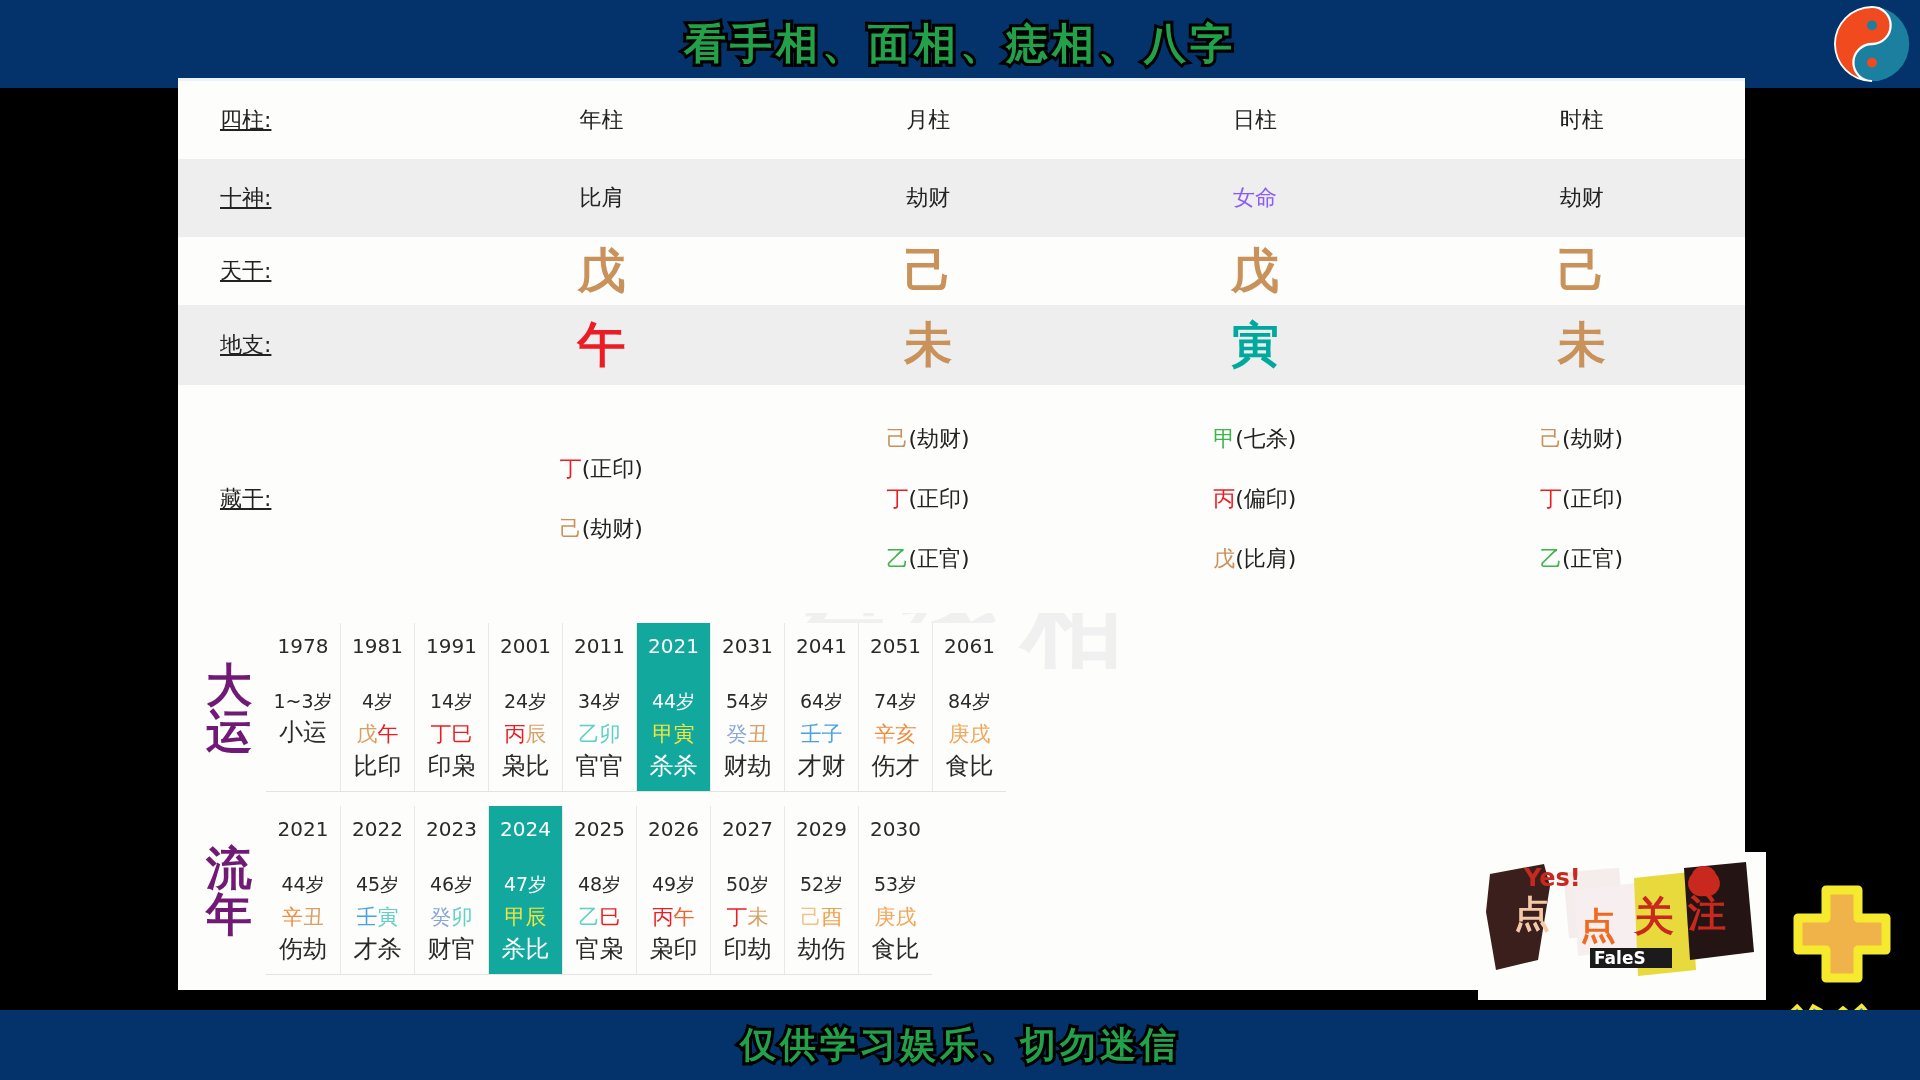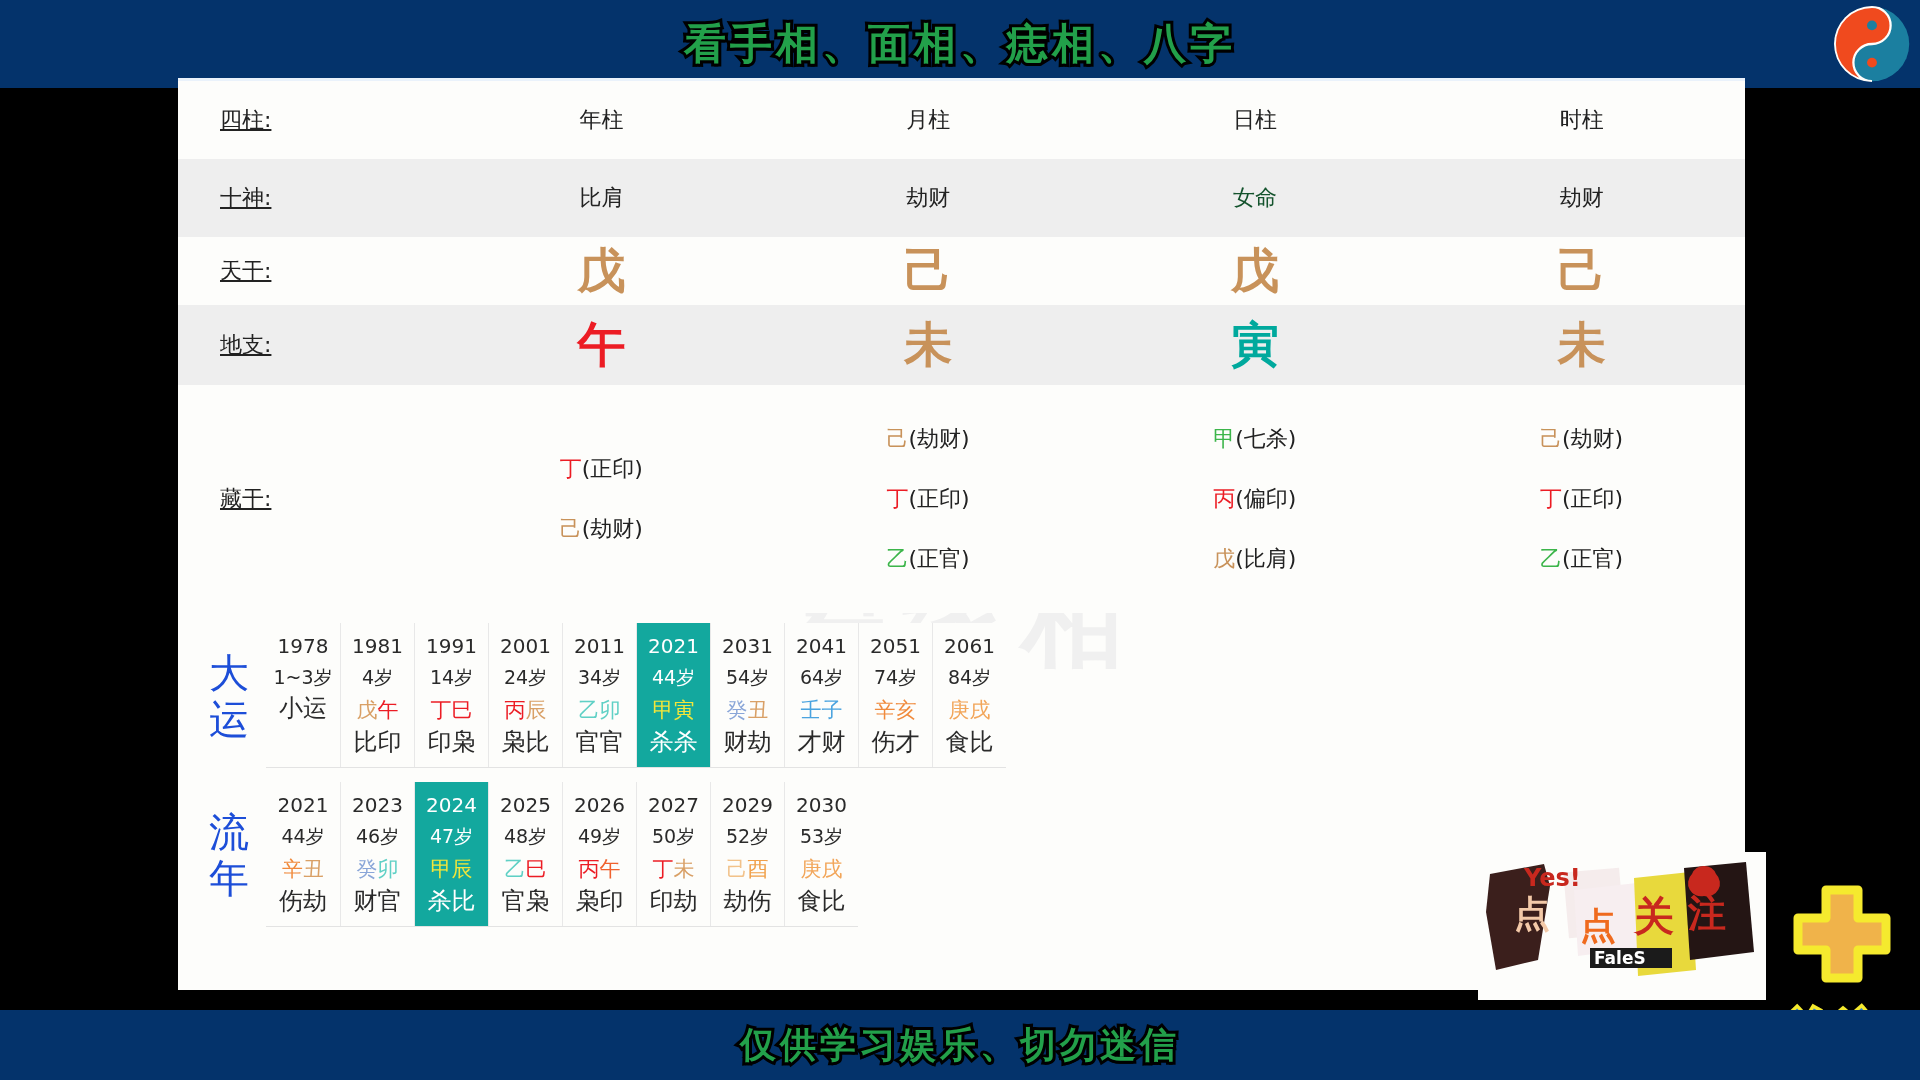--- a/index.html
+++ b/index.html
@@ -71,32 +71,32 @@
     letter-spacing: 14px; pointer-events: none; user-select: none;
     white-space: nowrap; z-index: 0;
   }
   #pillars, #luck-wrap { position: relative; z-index: 1; }
 
   
   #luck-wrap { padding-left: 14px; padding-top: 10px; }
   .luck-block { display: flex; align-items: center; margin-bottom: 14px; }
   .luck-label {
     width: 74px; flex: 0 0 74px; text-align: center;
-    font-size: 40px; font-weight: normal; color: #1d4ed8; line-height: 46px;
+    font-size: 46px; font-weight: bold; color: #701a75; line-height: 46px;
   }
   .luck-grid { display: flex; border-bottom: 1px solid #e3e3e3; }
   .luck-cell {
     width: 74px; padding: 8px 0 10px;
     text-align: center; border-left: 1px solid #e8e8e8;
     background: #fdfdfb;
   }
   .luck-cell:first-child { border-left: none; }
   .luck-cell.noborder { border-left: none; }
   .luck-cell .yr  { font-size: 20px; color: #2a2a2a; line-height: 30px; }
-  .luck-cell .age { font-size: 19px; color: #2a2a2a; line-height: 32px; }
+  .luck-cell .age { font-size: 19px; color: #2a2a2a; line-height: 32px; margin-top: 24px; }
   .luck-cell .gz  { font-size: 21px; line-height: 34px; }
   .luck-cell .ts  { font-size: 24px; color: #2a2a2a; line-height: 30px; }
   .luck-cell.hl { background: #13a89e; }
   .luck-cell.hl .yr, .luck-cell.hl .age, .luck-cell.hl .ts { color: #ffffff; }
 
   
   #sticker {
     position: absolute; left: 1478px; top: 852px;
     width: 288px; height: 148px; background: #fdfdfb;
     overflow: hidden;
@@ -139,21 +139,21 @@
           <td class="rowlabel">四柱:</td>
           <td>年柱</td>
           <td>月柱</td>
           <td>日柱</td>
           <td>时柱</td>
         </tr>
         <tr class="alt r-basic">
           <td class="rowlabel">十神:</td>
           <td style="color: rgb(34, 34, 34);">比肩</td>
           <td style="color: rgb(34, 34, 34);">劫财</td>
-          <td style="color: #14532d;">女命</td>
+          <td style="color: #8b5cf6;">女命</td>
           <td style="color: rgb(34, 34, 34);">劫财</td>
         </tr>
         <tr class="plain r-stem">
           <td class="rowlabel">天干:</td>
           <td class="big" style="color: rgb(200, 146, 90);">戊</td>
           <td class="big" style="color: rgb(200, 146, 90);">己</td>
           <td class="big" style="color: rgb(200, 146, 90);">戊</td>
           <td class="big" style="color: rgb(200, 146, 90);">己</td>
         </tr>
         <tr class="alt r-branch">
@@ -259,20 +259,26 @@
       <div class="luck-block">
         <div class="luck-label">流年</div>
         <div class="luck-grid" id="liunian-grid">
             <div class="luck-cell noborder">
               <div class="yr">2021</div>
               <div class="age">44岁</div>
               <div class="gz"><span style="color: rgb(240, 138, 60);">辛</span><span style="color: rgb(217, 160, 102);">丑</span></div>
               <div class="ts">伤劫</div>
             </div>
             <div class="luck-cell">
+              <div class="yr">2022</div>
+              <div class="age">45岁</div>
+              <div class="gz"><span style="color: rgb(74, 163, 223);">壬</span><span style="color: rgb(95, 208, 197);">寅</span></div>
+              <div class="ts">才杀</div>
+            </div>
+            <div class="luck-cell">
               <div class="yr">2023</div>
               <div class="age">46岁</div>
               <div class="gz"><span style="color: rgb(138, 166, 216);">癸</span><span style="color: rgb(95, 208, 197);">卯</span></div>
               <div class="ts">财官</div>
             </div>
             <div class="luck-cell hl">
               <div class="yr">2024</div>
               <div class="age">47岁</div>
               <div class="gz"><span style="color: rgb(242, 230, 58);">甲</span><span style="color: rgb(242, 230, 58);">辰</span></div>
               <div class="ts">杀比</div>

